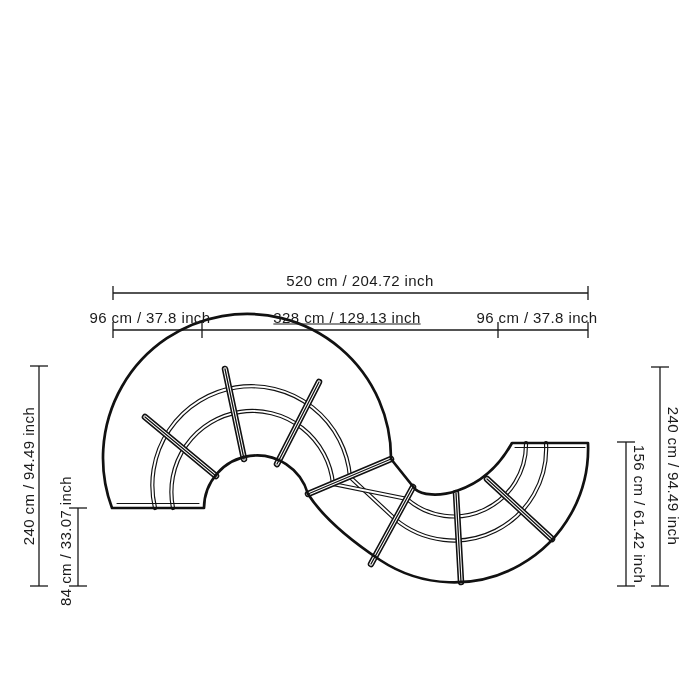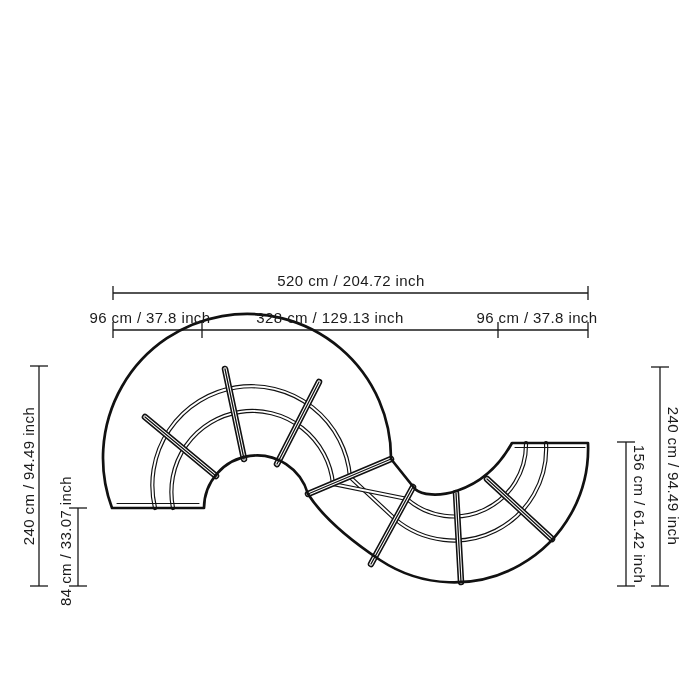--- a/index.html
+++ b/index.html
@@ -137,25 +137,25 @@
              A 144 144 0 1 1 391 459
              L 415 489
              C 428 501 482 497 512 443
              L 588 443
              A 134 134 0 0 1 380 560
              C 347 538 322 516 308 494
              A 53 53 0 0 0 204 508
              Z" fill="none" stroke="#111111" stroke-width="2.7" stroke-linejoin="round" stroke-linecap="round"></path>
   </svg>
 
-  <div class="dim-label" style="left:351px; top:280px;">520 cm / 204.72 inch</div>
+  <div class="dim-label" style="left:360px; top:280px;">520 cm / 204.72 inch</div>
 
   <div class="dim-label" style="left:150px; top:317px;">96 cm / 37.8 inch</div>
 
-  <div class="dim-label" style="left:330px; top:317px;">328 cm / 129.13 inch</div>
+  <div class="dim-label" style="left:347px; top:317px;text-decoration:underline;">328 cm / 129.13 inch</div>
 
   <div class="dim-label" style="left:537px; top:317px;">96 cm / 37.8 inch</div>
 
   <div class="dim-label rot-ccw" style="left:28px; top:476px;">240 cm / 94.49 inch</div>
 
   <div class="dim-label rot-ccw" style="left:65px; top:541px;">84 cm / 33.07 inch</div>
 
   <div class="dim-label rot-cw" style="left:673px; top:476px;">240 cm / 94.49 inch</div>
 
   <div class="dim-label rot-cw" style="left:639px; top:514px;">156 cm / 61.42 inch</div>

